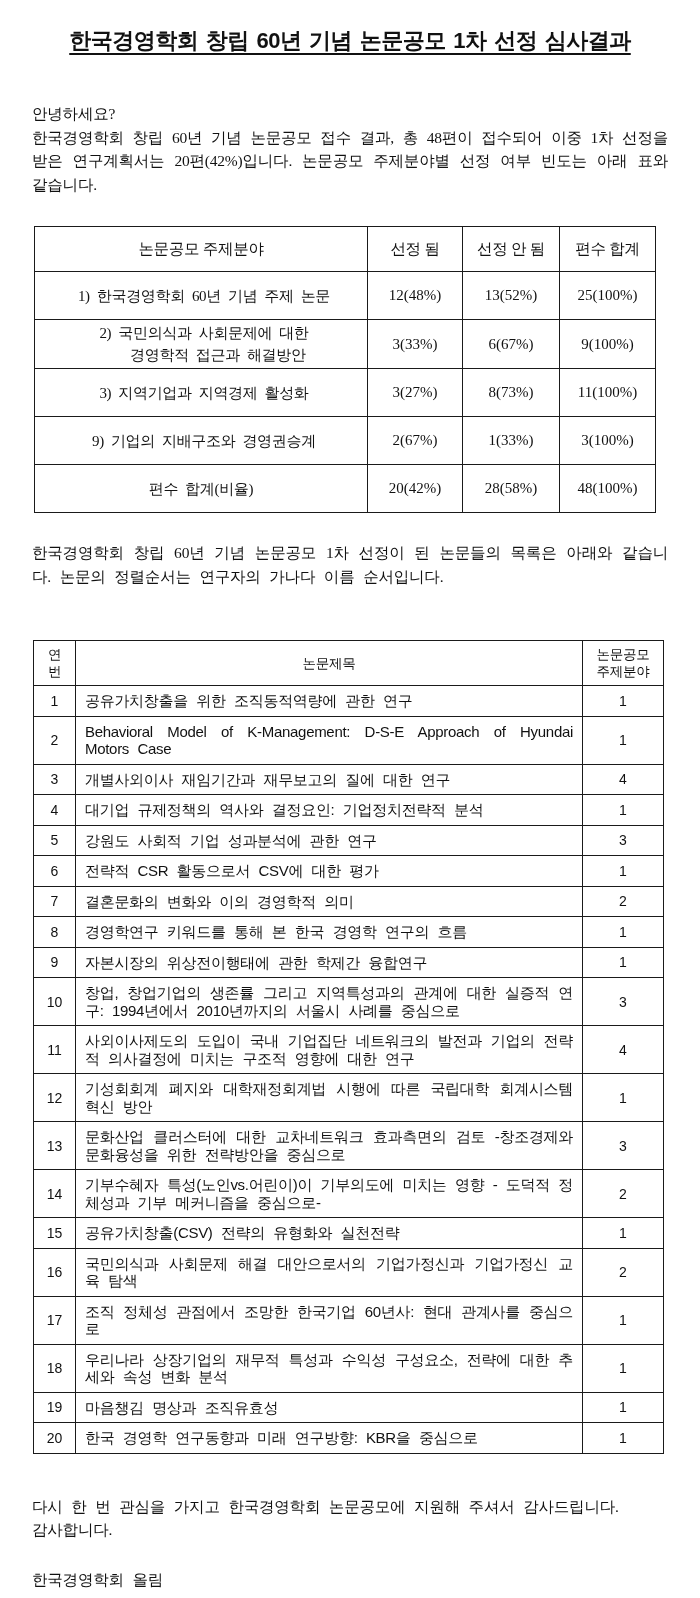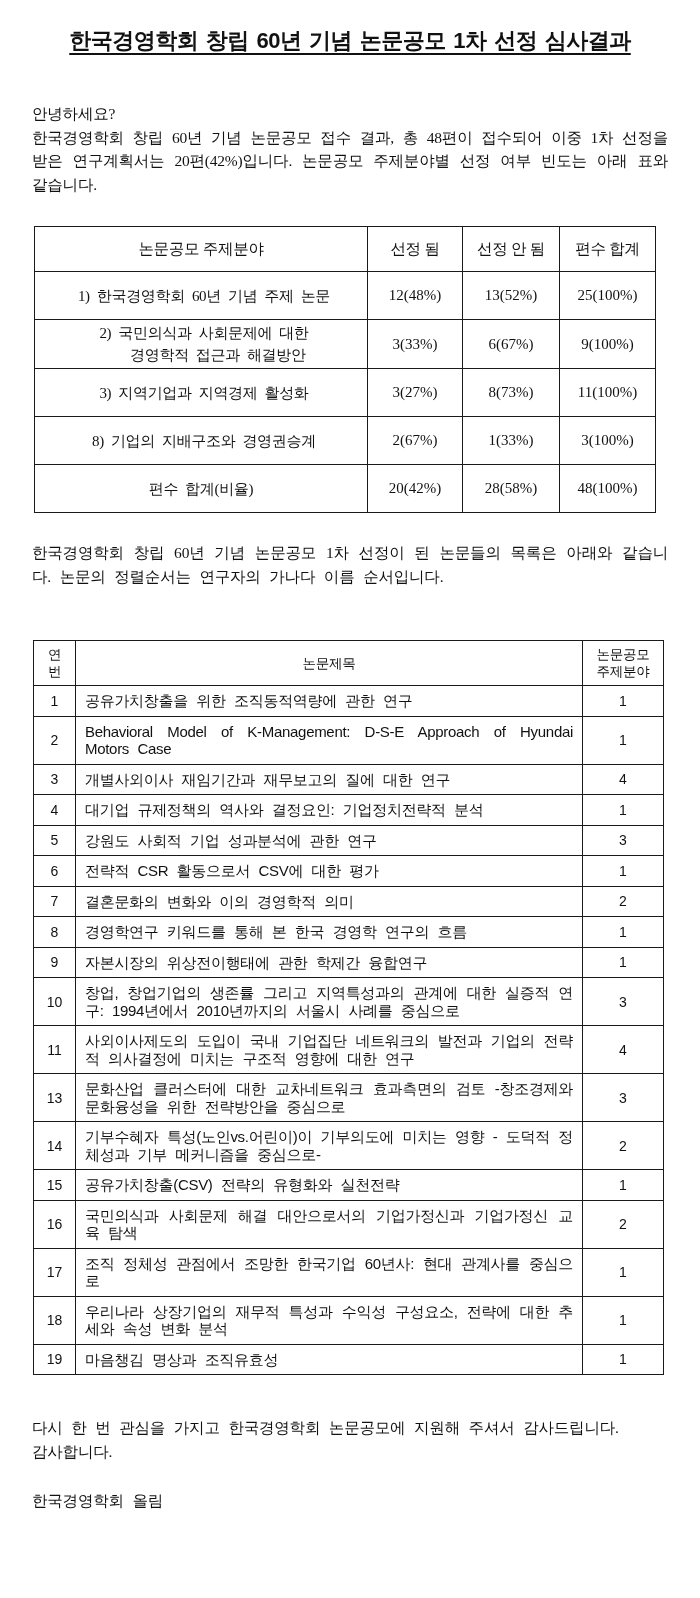--- a/index.html
+++ b/index.html
@@ -127,21 +127,21 @@
         </tr>
 
         <tr>
           <td class="cat">3) 지역기업과 지역경제 활성화</td>
           <td>3(27%)</td>
           <td>8(73%)</td>
           <td>11(100%)</td>
         </tr>
 
         <tr>
-          <td class="cat">8) 기업의 지배구조와 경영권승계</td>
+          <td class="cat">9) 기업의 지배구조와 경영권승계</td>
           <td>2(67%)</td>
           <td>1(33%)</td>
           <td>3(100%)</td>
         </tr>
       </tbody>
     <tbody class="total-body">
       <tr>
         <td class="cat">편수 합계(비율)</td>
         <td>20(42%)</td>
         <td>28(58%)</td>
@@ -228,20 +228,25 @@
           <td class="title">창업, 창업기업의 생존률 그리고 지역특성과의 관계에 대한 실증적 연구: 1994년에서 2010년까지의 서울시 사례를 중심으로</td>
           <td class="field">3</td>
         </tr>
 
         <tr>
           <td class="no">11</td>
           <td class="title">사외이사제도의 도입이 국내 기업집단 네트워크의 발전과 기업의 전략적 의사결정에 미치는 구조적 영향에 대한 연구</td>
           <td class="field">4</td>
         </tr>
 
+        <tr>
+          <td class="no">12</td>
+          <td class="title">기성회회계 폐지와 대학재정회계법 시행에 따른 국립대학 회계시스템 혁신 방안</td>
+          <td class="field">1</td>
+        </tr>
 
         <tr>
           <td class="no">13</td>
           <td class="title">문화산업 클러스터에 대한 교차네트워크 효과측면의 검토 -창조경제와 문화융성을 위한 전략방안을 중심으로</td>
           <td class="field">3</td>
         </tr>
 
         <tr>
           <td class="no">14</td>
           <td class="title">기부수혜자 특성(노인vs.어린이)이 기부의도에 미치는 영향 - 도덕적 정체성과 기부 메커니즘을 중심으로-</td>
@@ -271,20 +276,25 @@
           <td class="title">우리나라 상장기업의 재무적 특성과 수익성 구성요소, 전략에 대한 추세와 속성 변화 분석</td>
           <td class="field">1</td>
         </tr>
 
         <tr>
           <td class="no">19</td>
           <td class="title">마음챙김 명상과 조직유효성</td>
           <td class="field">1</td>
         </tr>
 
+        <tr>
+          <td class="no">20</td>
+          <td class="title">한국 경영학 연구동향과 미래 연구방향: KBR을 중심으로</td>
+          <td class="field">1</td>
+        </tr>
       </tbody>
   </table>
 
   <div class="closing">
     <div class="para">다시 한 번 관심을 가지고 한국경영학회 논문공모에 지원해 주셔서 감사드립니다.</div>
     <div class="para">감사합니다.</div>
   </div>
 
   <div class="signature">
     <div class="para">한국경영학회 올림</div>

